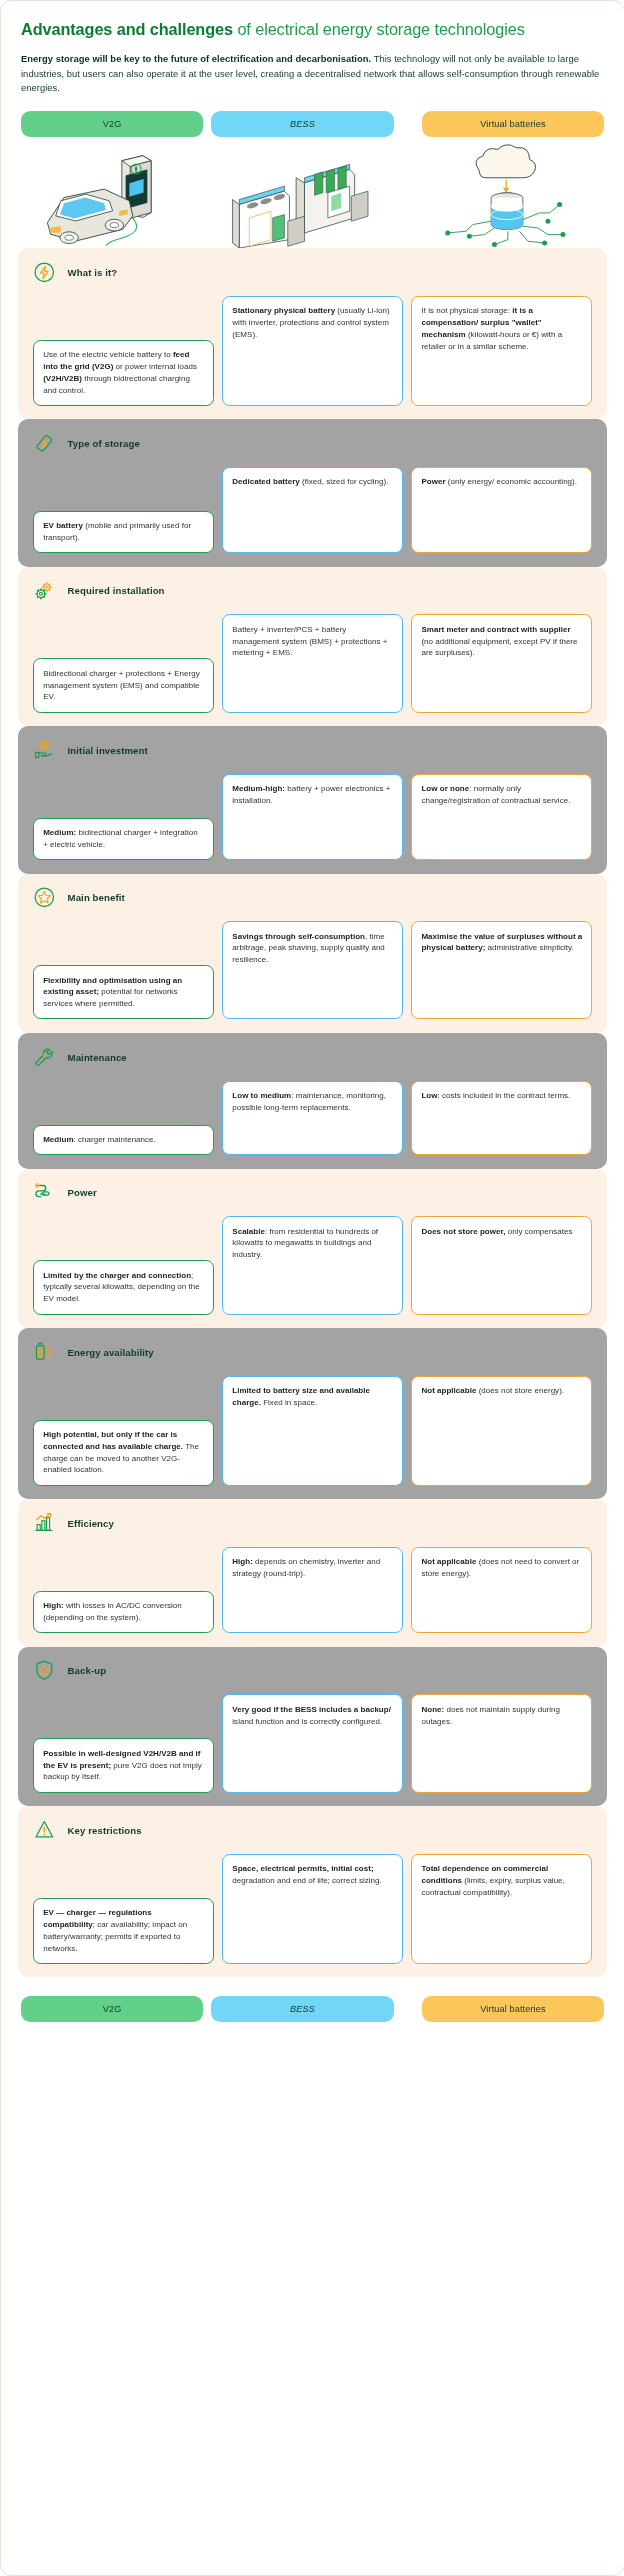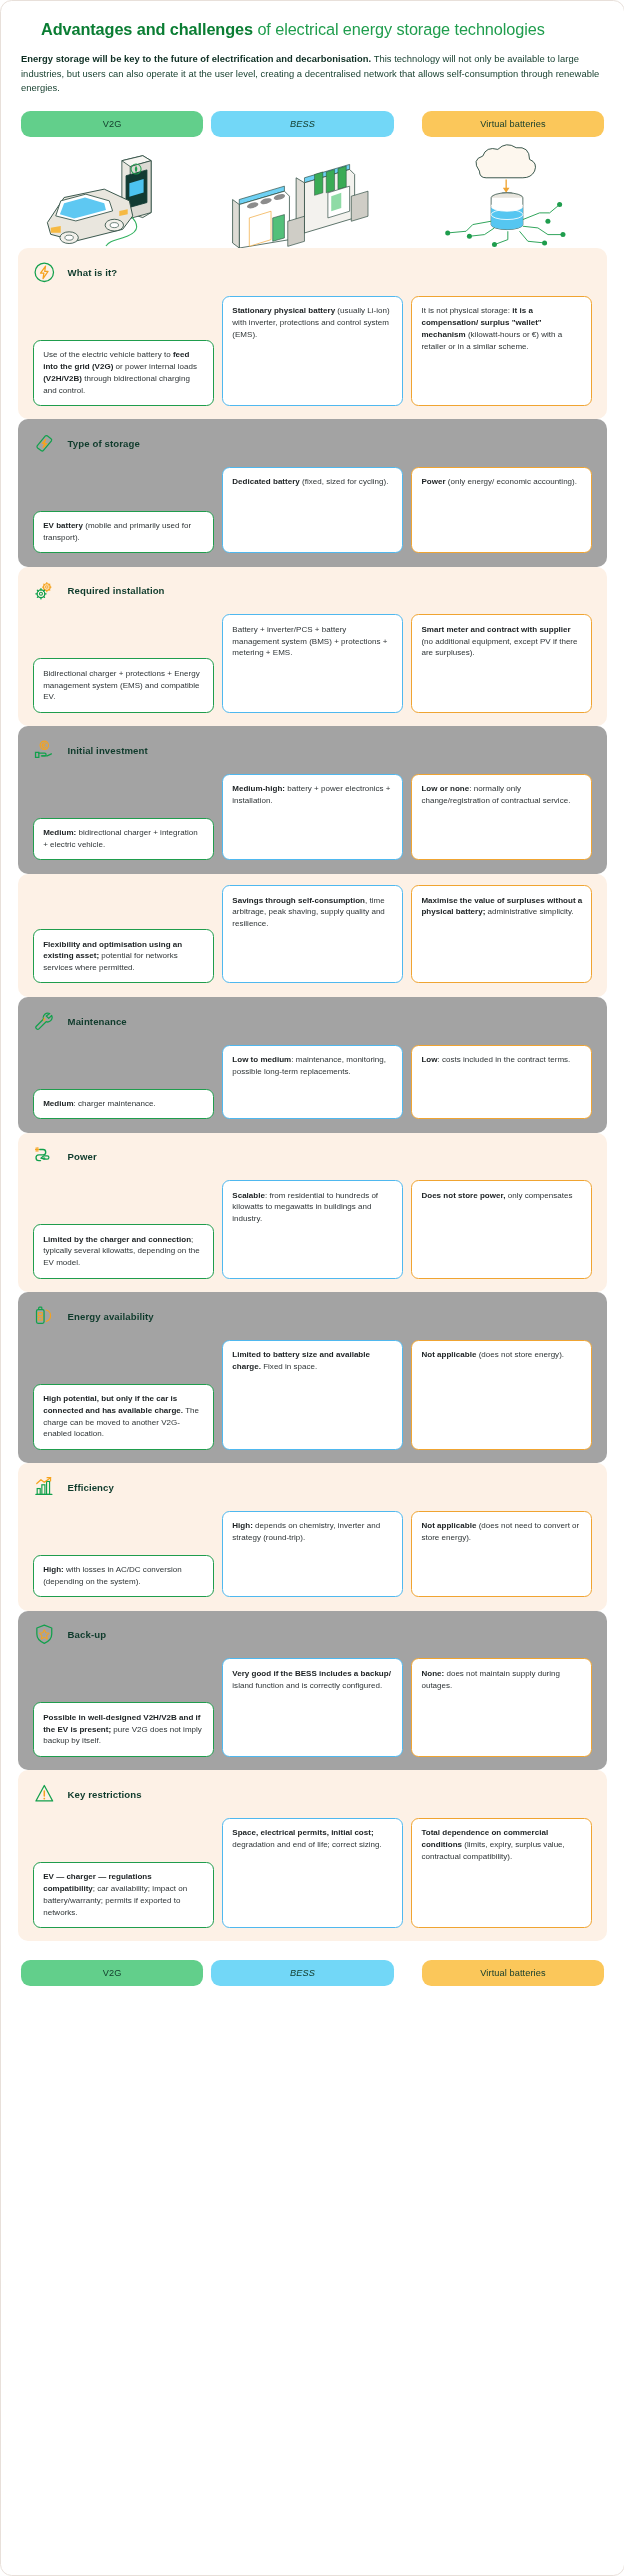--- a/index.html
+++ b/index.html
@@ -22,21 +22,20 @@
 
   
   .header { padding: 18.4px 20px 0 20px; }
 
   .title {
     font-size: 16.3px;
     line-height: 1.3;
     color: #1f9d4d;
     font-weight: 400;
     letter-spacing: -0.1px;
-    margin-left: 20px;
   }
   .title .strong { font-weight: 700; color: #0a7d33; }
 
   .intro {
     margin-top: 11.7px;
     font-size: 9.4px;
     line-height: 1.55;
     color: #123c2b;
     letter-spacing: 0.04px;
   }
@@ -306,20 +305,27 @@
           </svg>
           <span class="sec-title">Initial investment</span>
         </div>
         <div class="cards">
           <div class="card card-v2g"><b>Medium:</b> bidirectional charger + integration + electric vehicle.</div>
           <div class="card card-bess"><b>Medium-high:</b> battery + power electronics + installation.</div>
           <div class="card card-virtual"><b>Low or none</b>: normally only change/registration of contractual service.</div>
         </div>
       </div>
       <div class="section tinted">
+        <div class="sec-head">
+          <svg class="sec-icon" viewBox="0 0 27 27">
+            <circle cx="13.5" cy="13.5" r="11" fill="none" stroke="#12a04c" stroke-width="1.5"></circle>
+     <path d="M13.5 6.5 l2.2 4.6 5 .6 -3.7 3.5 1 5 -4.5 -2.5 -4.5 2.5 1 -5 -3.7 -3.5 5 -.6 Z" fill="none" stroke="#f5a31f" stroke-width="1.4" stroke-linejoin="round"></path>
+          </svg>
+          <span class="sec-title">Main benefit</span>
+        </div>
         <div class="cards">
           <div class="card card-v2g"><b>Flexibility and optimisation using an existing asset;</b> potential for networks services where permitted.</div>
           <div class="card card-bess"><b>Savings through self-consumption</b>, time arbitrage, peak shaving, supply quality and resilience.</div>
           <div class="card card-virtual"><b>Maximise the value of surpluses without a physical battery;</b> administrative simplicity.</div>
         </div>
       </div>
       <div class="section plain">
         <div class="sec-head">
           <svg class="sec-icon" viewBox="0 0 27 27">
             <path d="M20 4.2a5.4 5.4 0 0 0 -7.4 6.6 L4 19.4 a2 2 0 0 0 0 2.8 l.3 .3 a2 2 0 0 0 2.8 0 L15.7 14 a5.4 5.4 0 0 0 6.6 -7.4 L18.8 10 l-2.9 -2.9 Z" fill="none" stroke="#12a04c" stroke-width="1.5" stroke-linejoin="round"></path>

